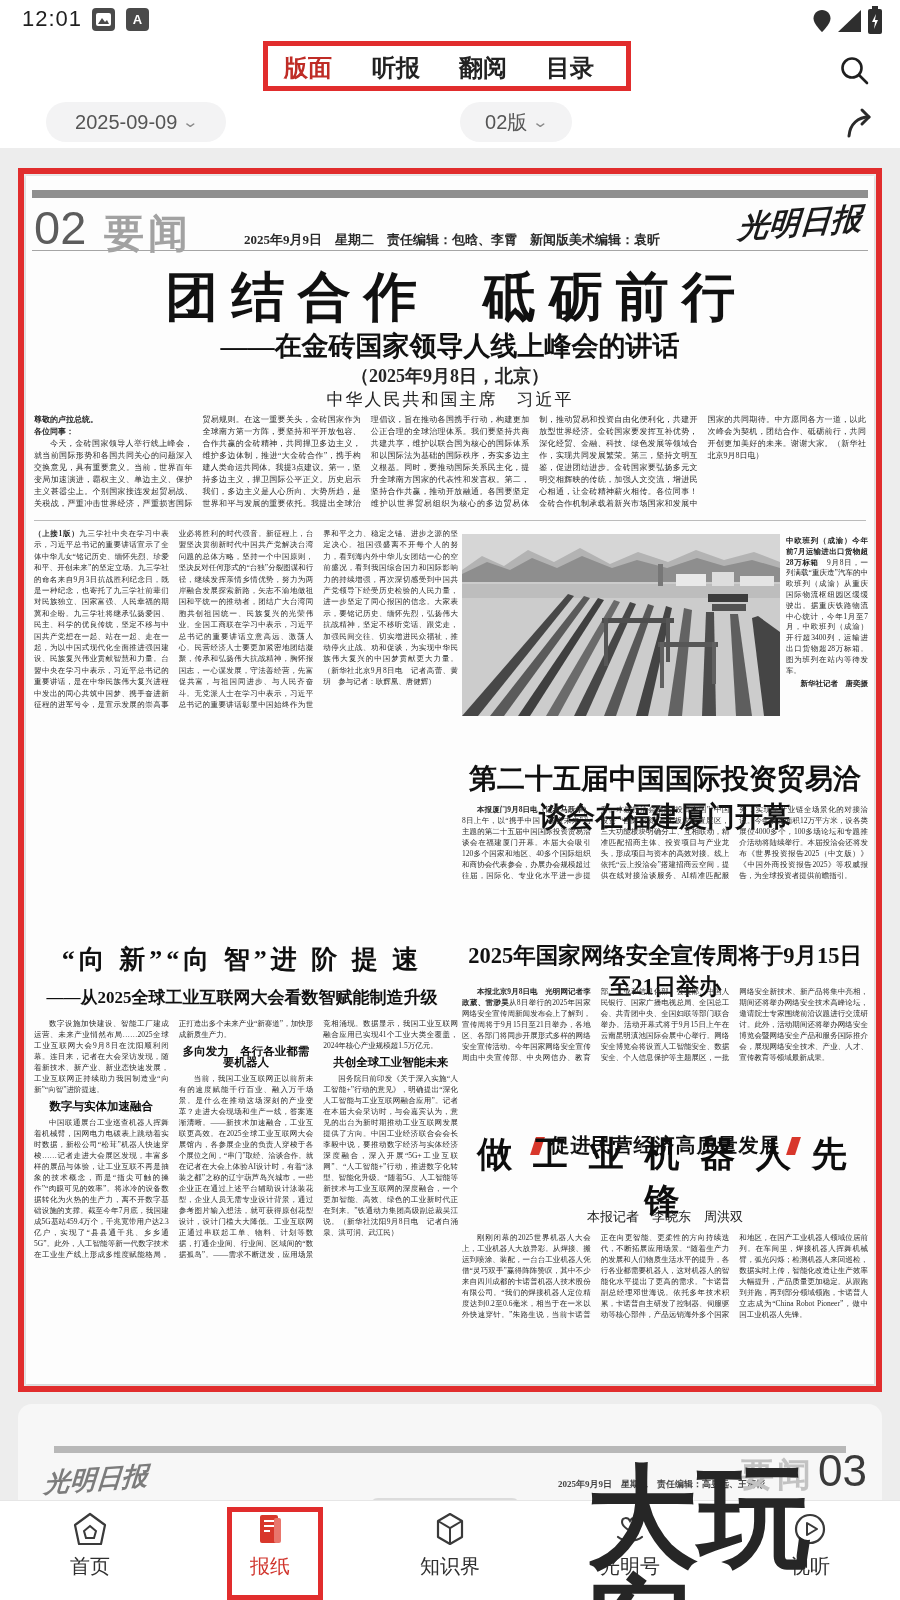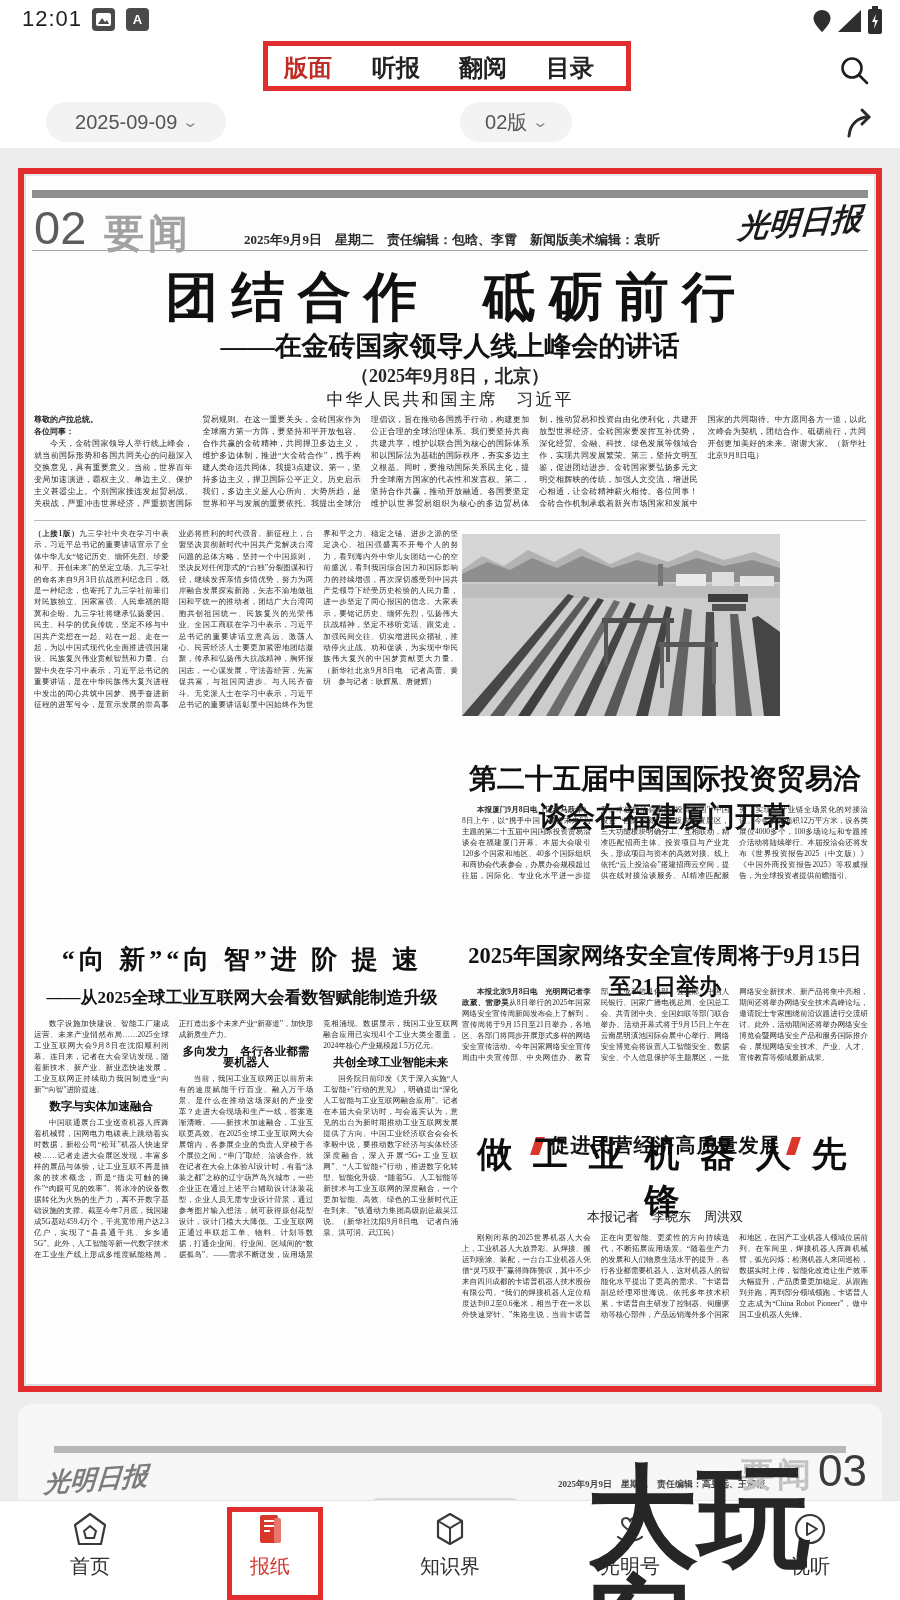--- a/index.html
+++ b/index.html
@@ -190,20 +190,24 @@
           <rect x="204" y="84" width="4" height="44" fill="#565656"></rect>
         <rect x="196" y="108" width="60" height="5" fill="#575757"></rect>
         <rect x="198" y="108" width="4" height="46" fill="#606060"></rect>
           <rect x="250" y="108" width="4" height="42" fill="#606060"></rect>
         <rect x="246" y="60" width="40" height="8" fill="#3c3c3c"></rect>
           <rect x="250" y="70" width="34" height="7" fill="#525252"></rect>
         <rect x="20" y="120" width="10" height="60" fill="#e2e2e2" transform="skewX(-18)"></rect>
       </svg>
     </div>
 
+    <div class="abs capcol">
+      <span class="cl">中欧班列（成渝）今年前7月运输进出口货物超28万标箱</span><span>　9月8日，一列满载“重庆造”汽车的中欧班列（成渝）从重庆国际物流枢纽园区缓缓驶出。据重庆铁路物流中心统计，今年1月至7月，中欧班列（成渝）开行超3400列，运输进出口货物超28万标箱。图为班列在站内等待发车。</span>
+      <span class="capcred">新华社记者　唐奕摄</span>
+    </div>
 
     <div class="abs h-ciftis">第二十五届中国国际投资贸易洽谈会在福建厦门开幕</div>
     <div class="abs flow ciftis">
       <p><b class="lead-b">本报厦门9月8日电（记者马跃华）</b><span>8日上午，以“携手中国　投资未来”为主题的第二十五届中国国际投资贸易洽谈会在福建厦门开幕。本届大会吸引120多个国家和地区、40多个国际组织和商协会代表参会，办展办会规模超过往届，国际化、专业化水平进一步提升。本届投洽会聚焦“投资中国”“中国投资”“国际投资”三大板块设置展区，三大功能板块明确分工、互相联动，精准匹配招商主体、投资项目与产业龙头，形成项目与资本的高效对接。线上依托“云上投洽会”搭建招商云空间，提供在线对接洽谈服务、AI精准匹配服务，实现全产业链全场景化的对接洽谈。今年展览面积12万平方米，设各类展位4000多个，100多场论坛和专题推介活动将陆续举行。本届投洽会还将发布《世界投资报告2025（中文版）》《中国外商投资报告2025》等权威报告，为全球投资者提供前瞻指引。</span></p>
     </div>
 
     <div class="abs h-ind">“向 新”“向 智”进 阶 提 速</div>
     <div class="abs h-ind2">——从2025全球工业互联网大会看数智赋能制造升级</div>
     <div class="abs flow industry">
       <p>数字设施加快建设、智能工厂建成运营、未来产业悄然布局……2025全球工业互联网大会9月8日在沈阳顺利闭幕。连日来，记者在大会采访发现，随着新技术、新产业、新业态快速发展，工业互联网正持续助力我国制造业“向新”“向智”进阶提速。</p>

